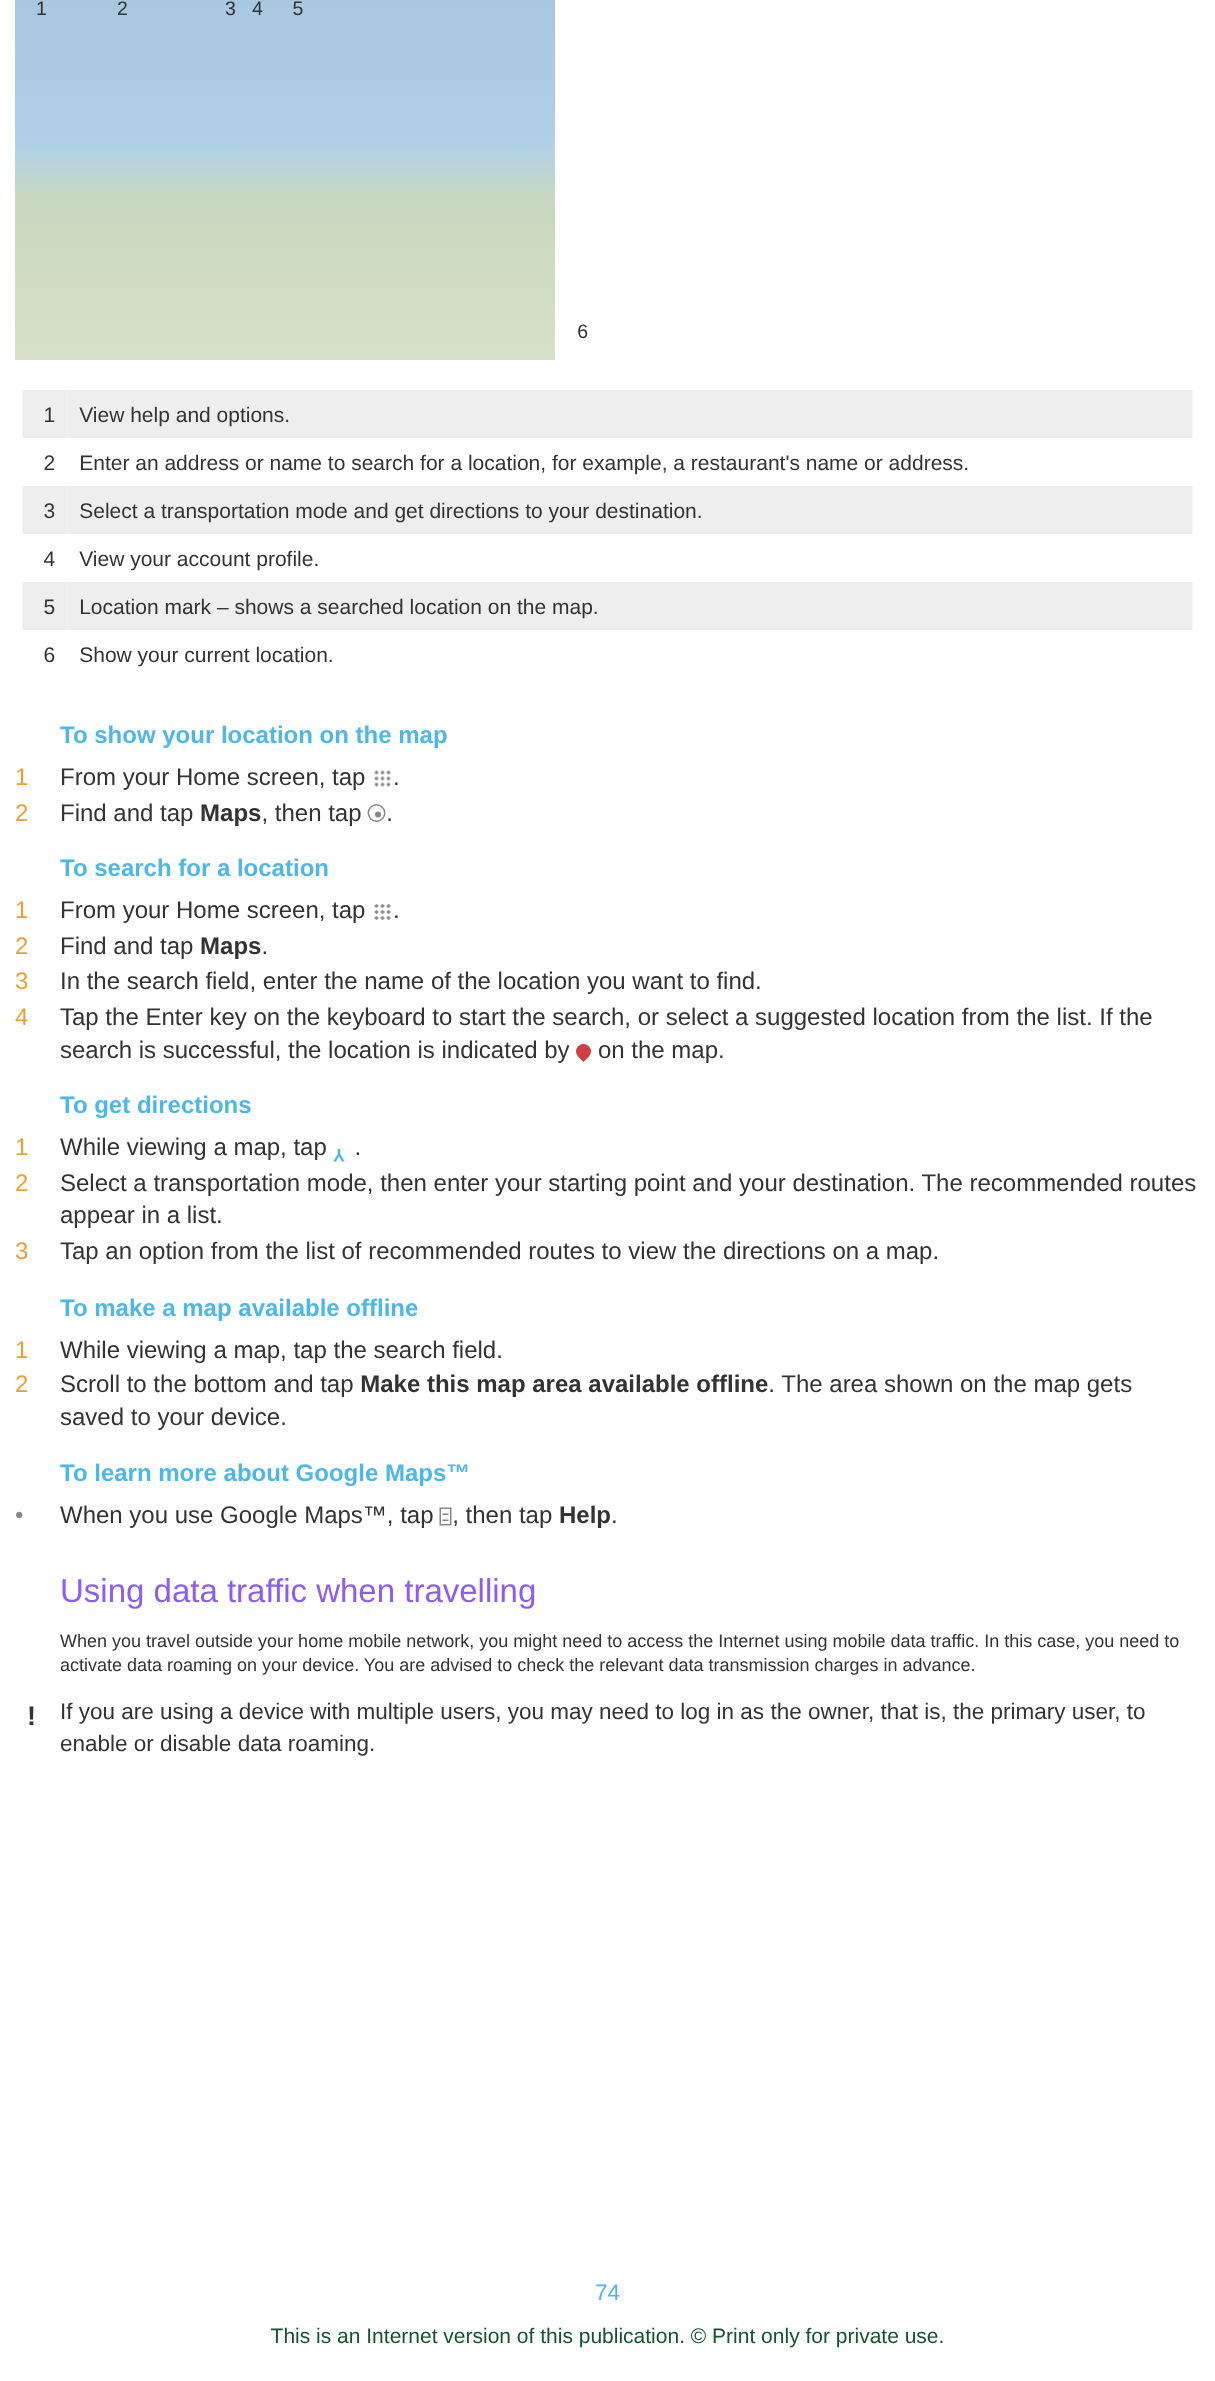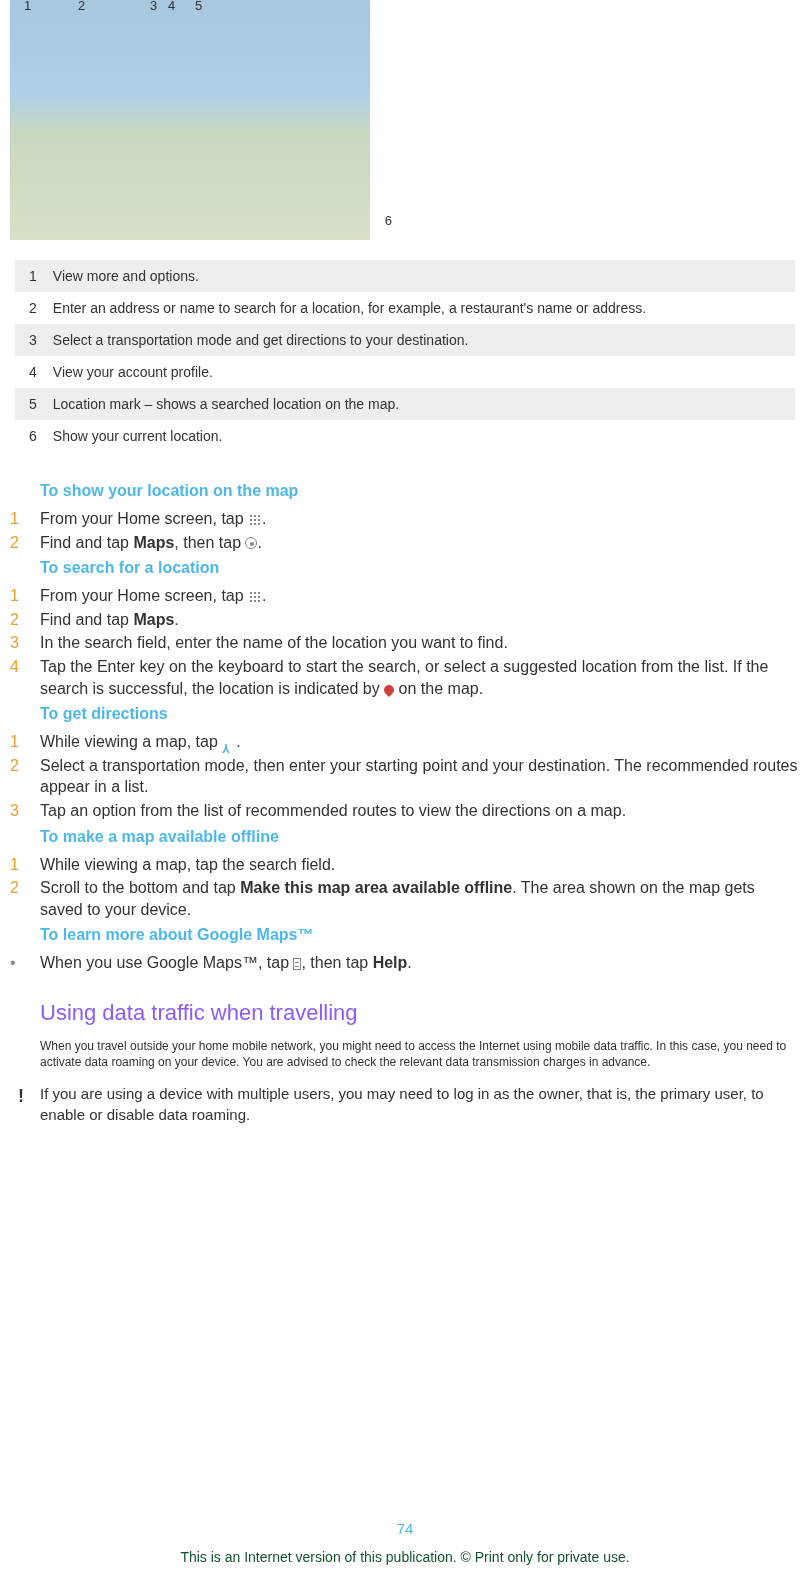--- a/index.html
+++ b/index.html
@@ -38,21 +38,21 @@
     font-size: 14px;
   }
   .legend-table tr:nth-child(odd) { background: #eeeeee; }
   .legend-table tr:nth-child(even) { background: #fff; }
   .legend-table td { padding: 8px 8px; vertical-align: top; }
   .legend-table td:first-child { width: 28px; padding-left: 14px; }
   .section-heading {
     color: #4db8e8;
     font-size: 16px;
     font-weight: bold;
-    margin: 6px 0 8px 30px;
+    margin: 18px 0 8px 30px;
   }
   .steps { margin-left: 0; }
   .step-row {
     display: flex;
     align-items: flex-start;
     margin-bottom: 2px;
     font-size: 16px;
     line-height: 1.35;
   }
   .step-num {
@@ -159,21 +159,21 @@
   <span class="map-callout-num n3">3</span>
   <span class="map-callout-num n4">4</span>
   <span class="map-callout-num n5">5</span>
   <span class="map-callout-num n6">6</span>
 </div>
 
 <table class="legend-table">
   <tbody>
       <tr>
         <td>1</td>
-        <td>View more and options.</td>
+        <td>View help and options.</td>
       </tr>
   <tr>
         <td>2</td>
         <td>Enter an address or name to search for a location, for example, a restaurant's name or address.</td>
       </tr>
   <tr>
         <td>3</td>
         <td>Select a transportation mode and get directions to your destination.</td>
       </tr>
   <tr>

